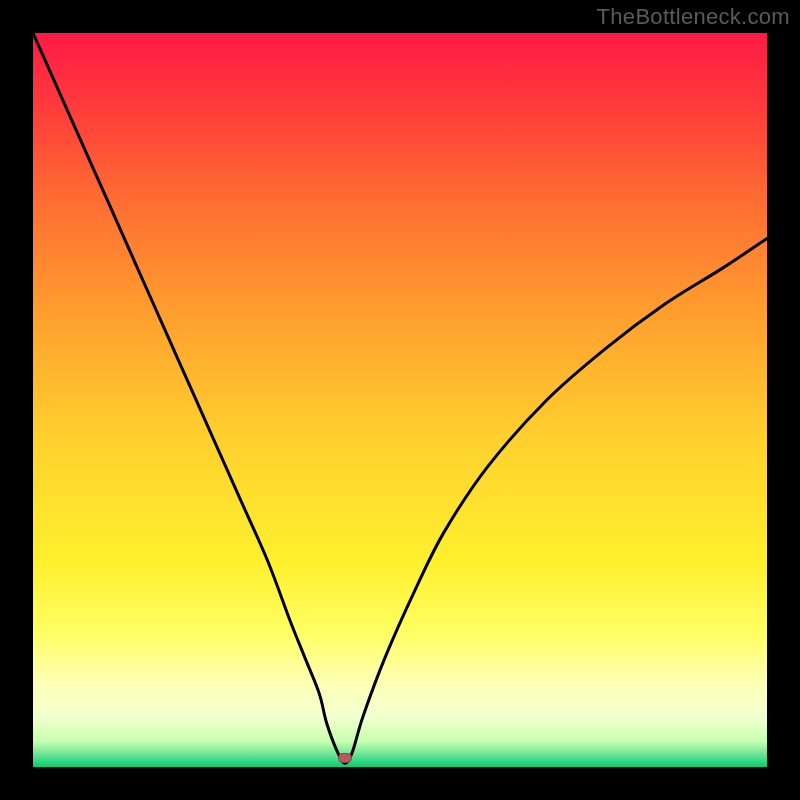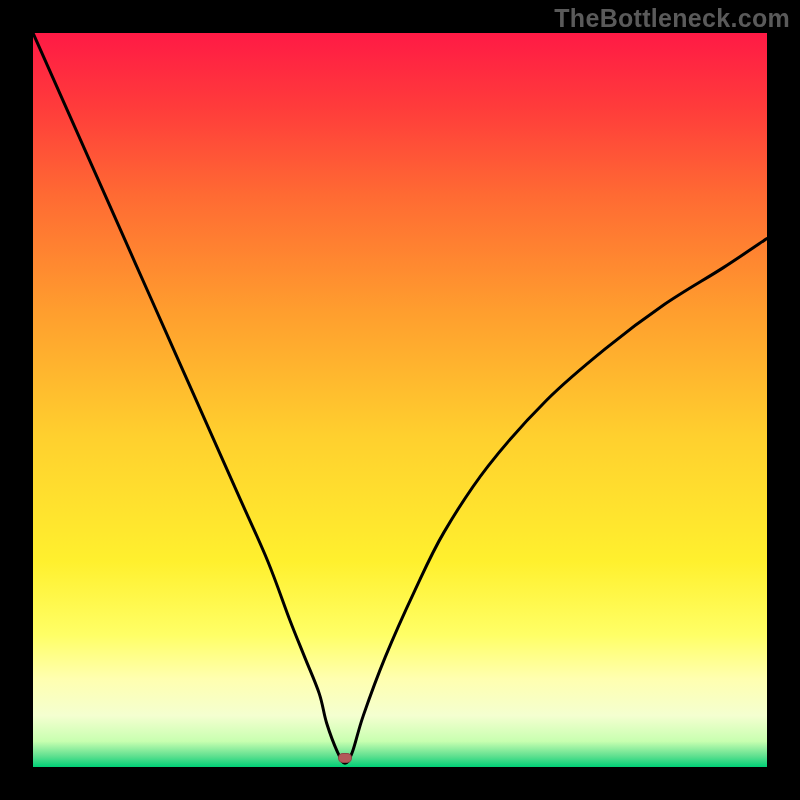--- a/index.html
+++ b/index.html
@@ -15,22 +15,22 @@
     position: relative;
     width: 800px;
     height: 800px;
     background: #000;
   }
   .watermark {
     position: absolute;
     top: 4px;
     right: 10px;
     color: #5a5a5a;
-    font-size: 25px;
-    font-weight: 700;
+    font-size: 22px;
+    font-weight: 400;
     letter-spacing: 0.3px;
     z-index: 20;
     user-select: none;
   }
   .plot-area {
     position: absolute;
     left: 33px;
     top: 33px;
     width: 734px;
     height: 734px;

